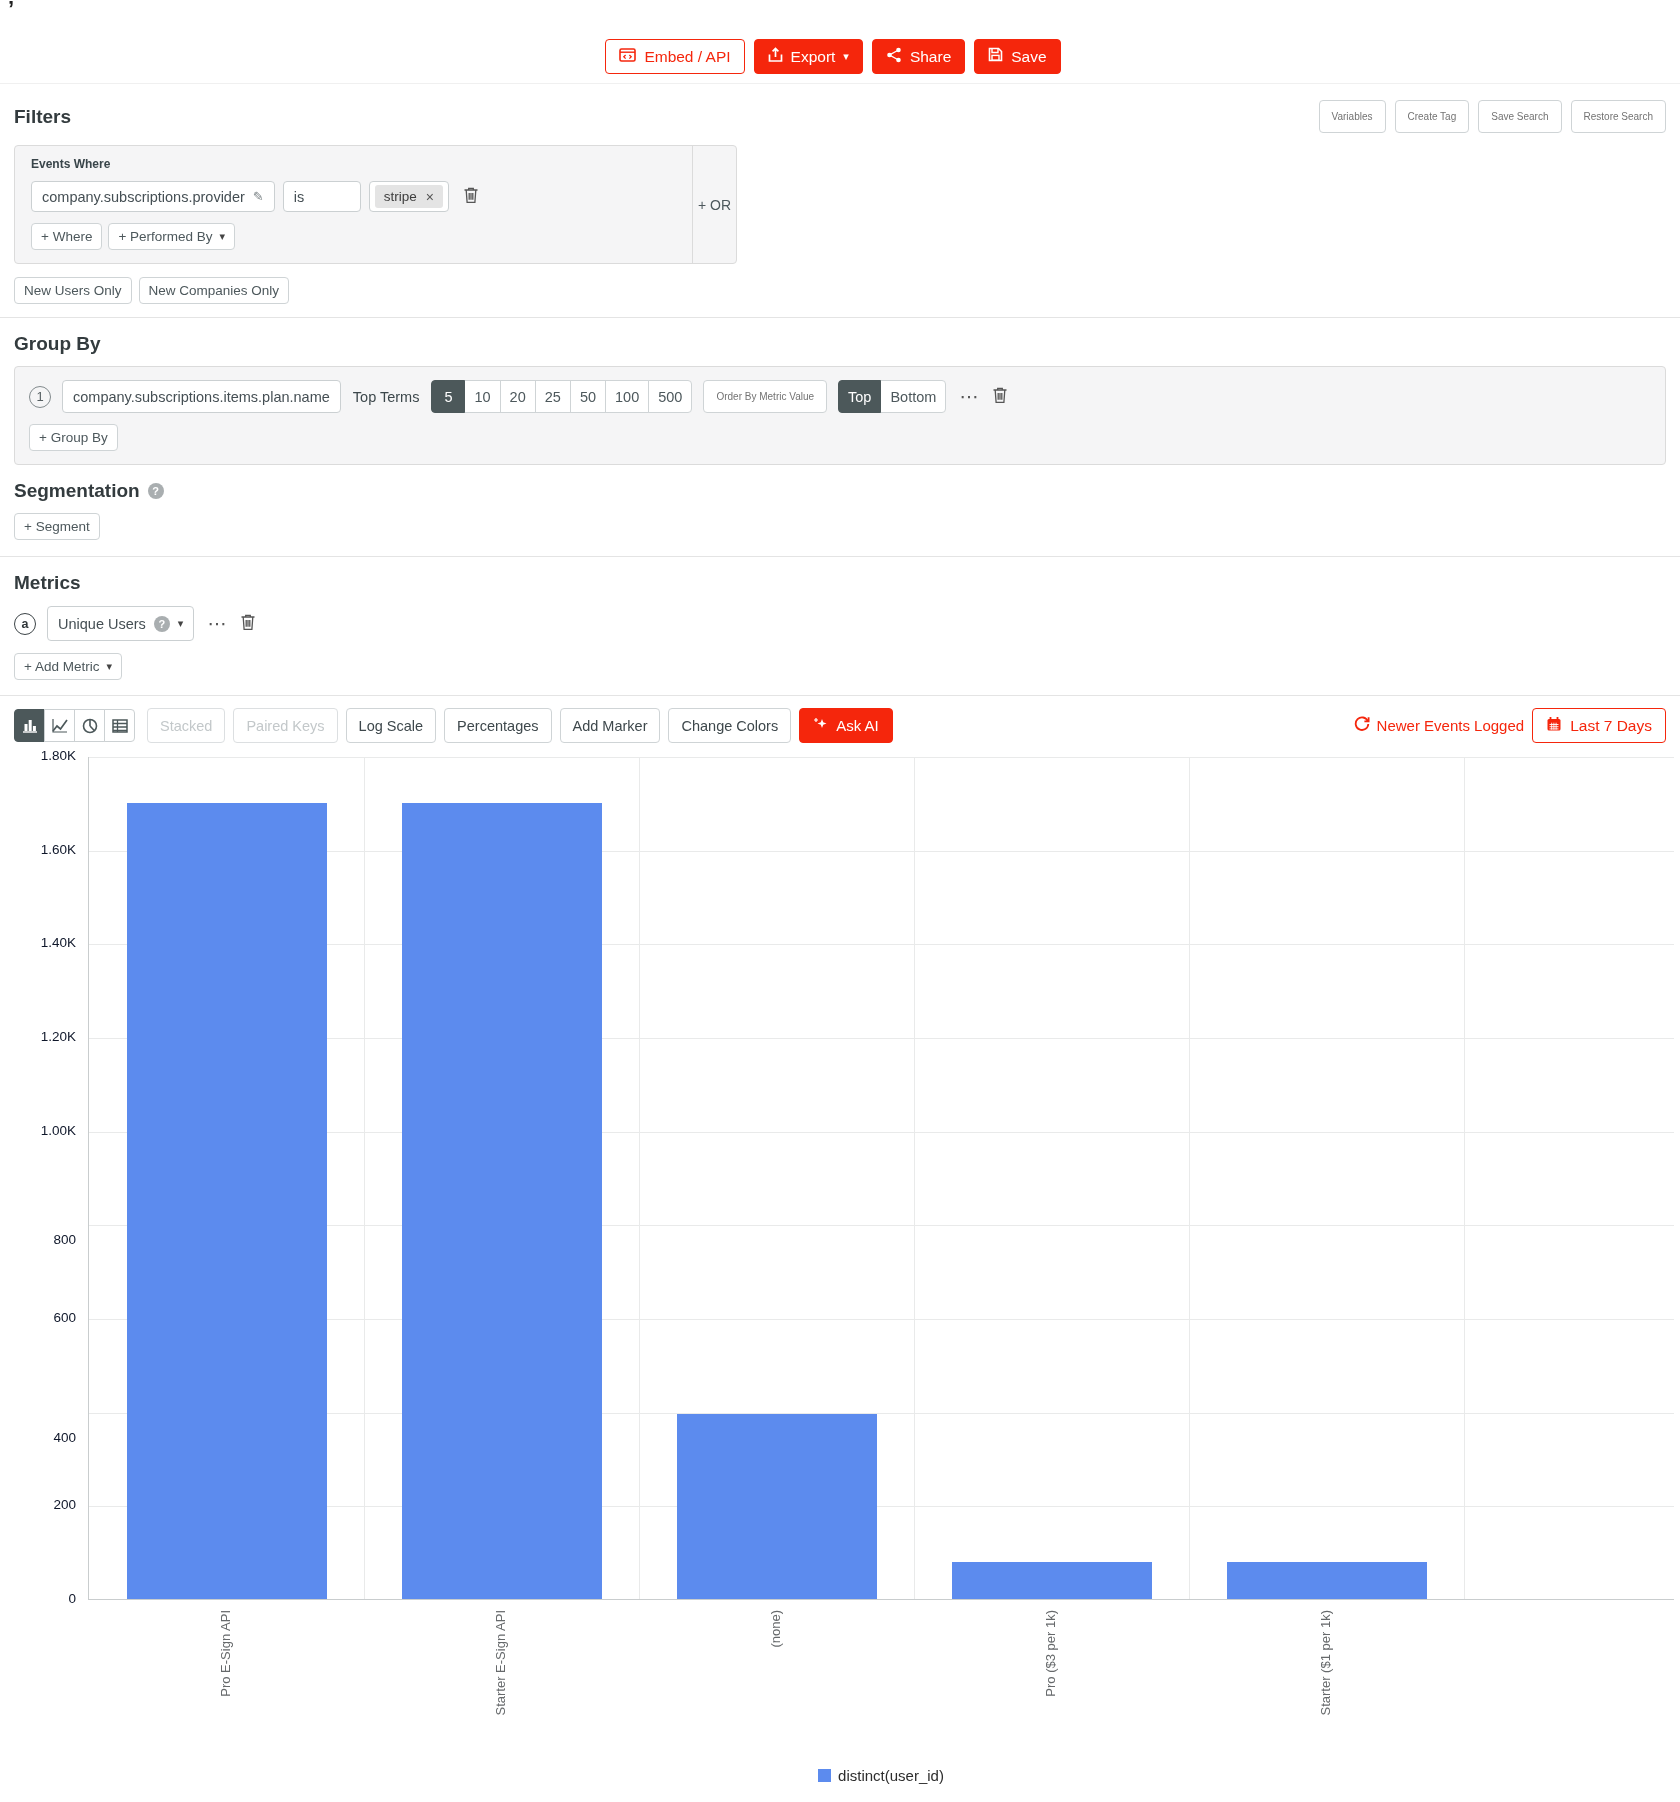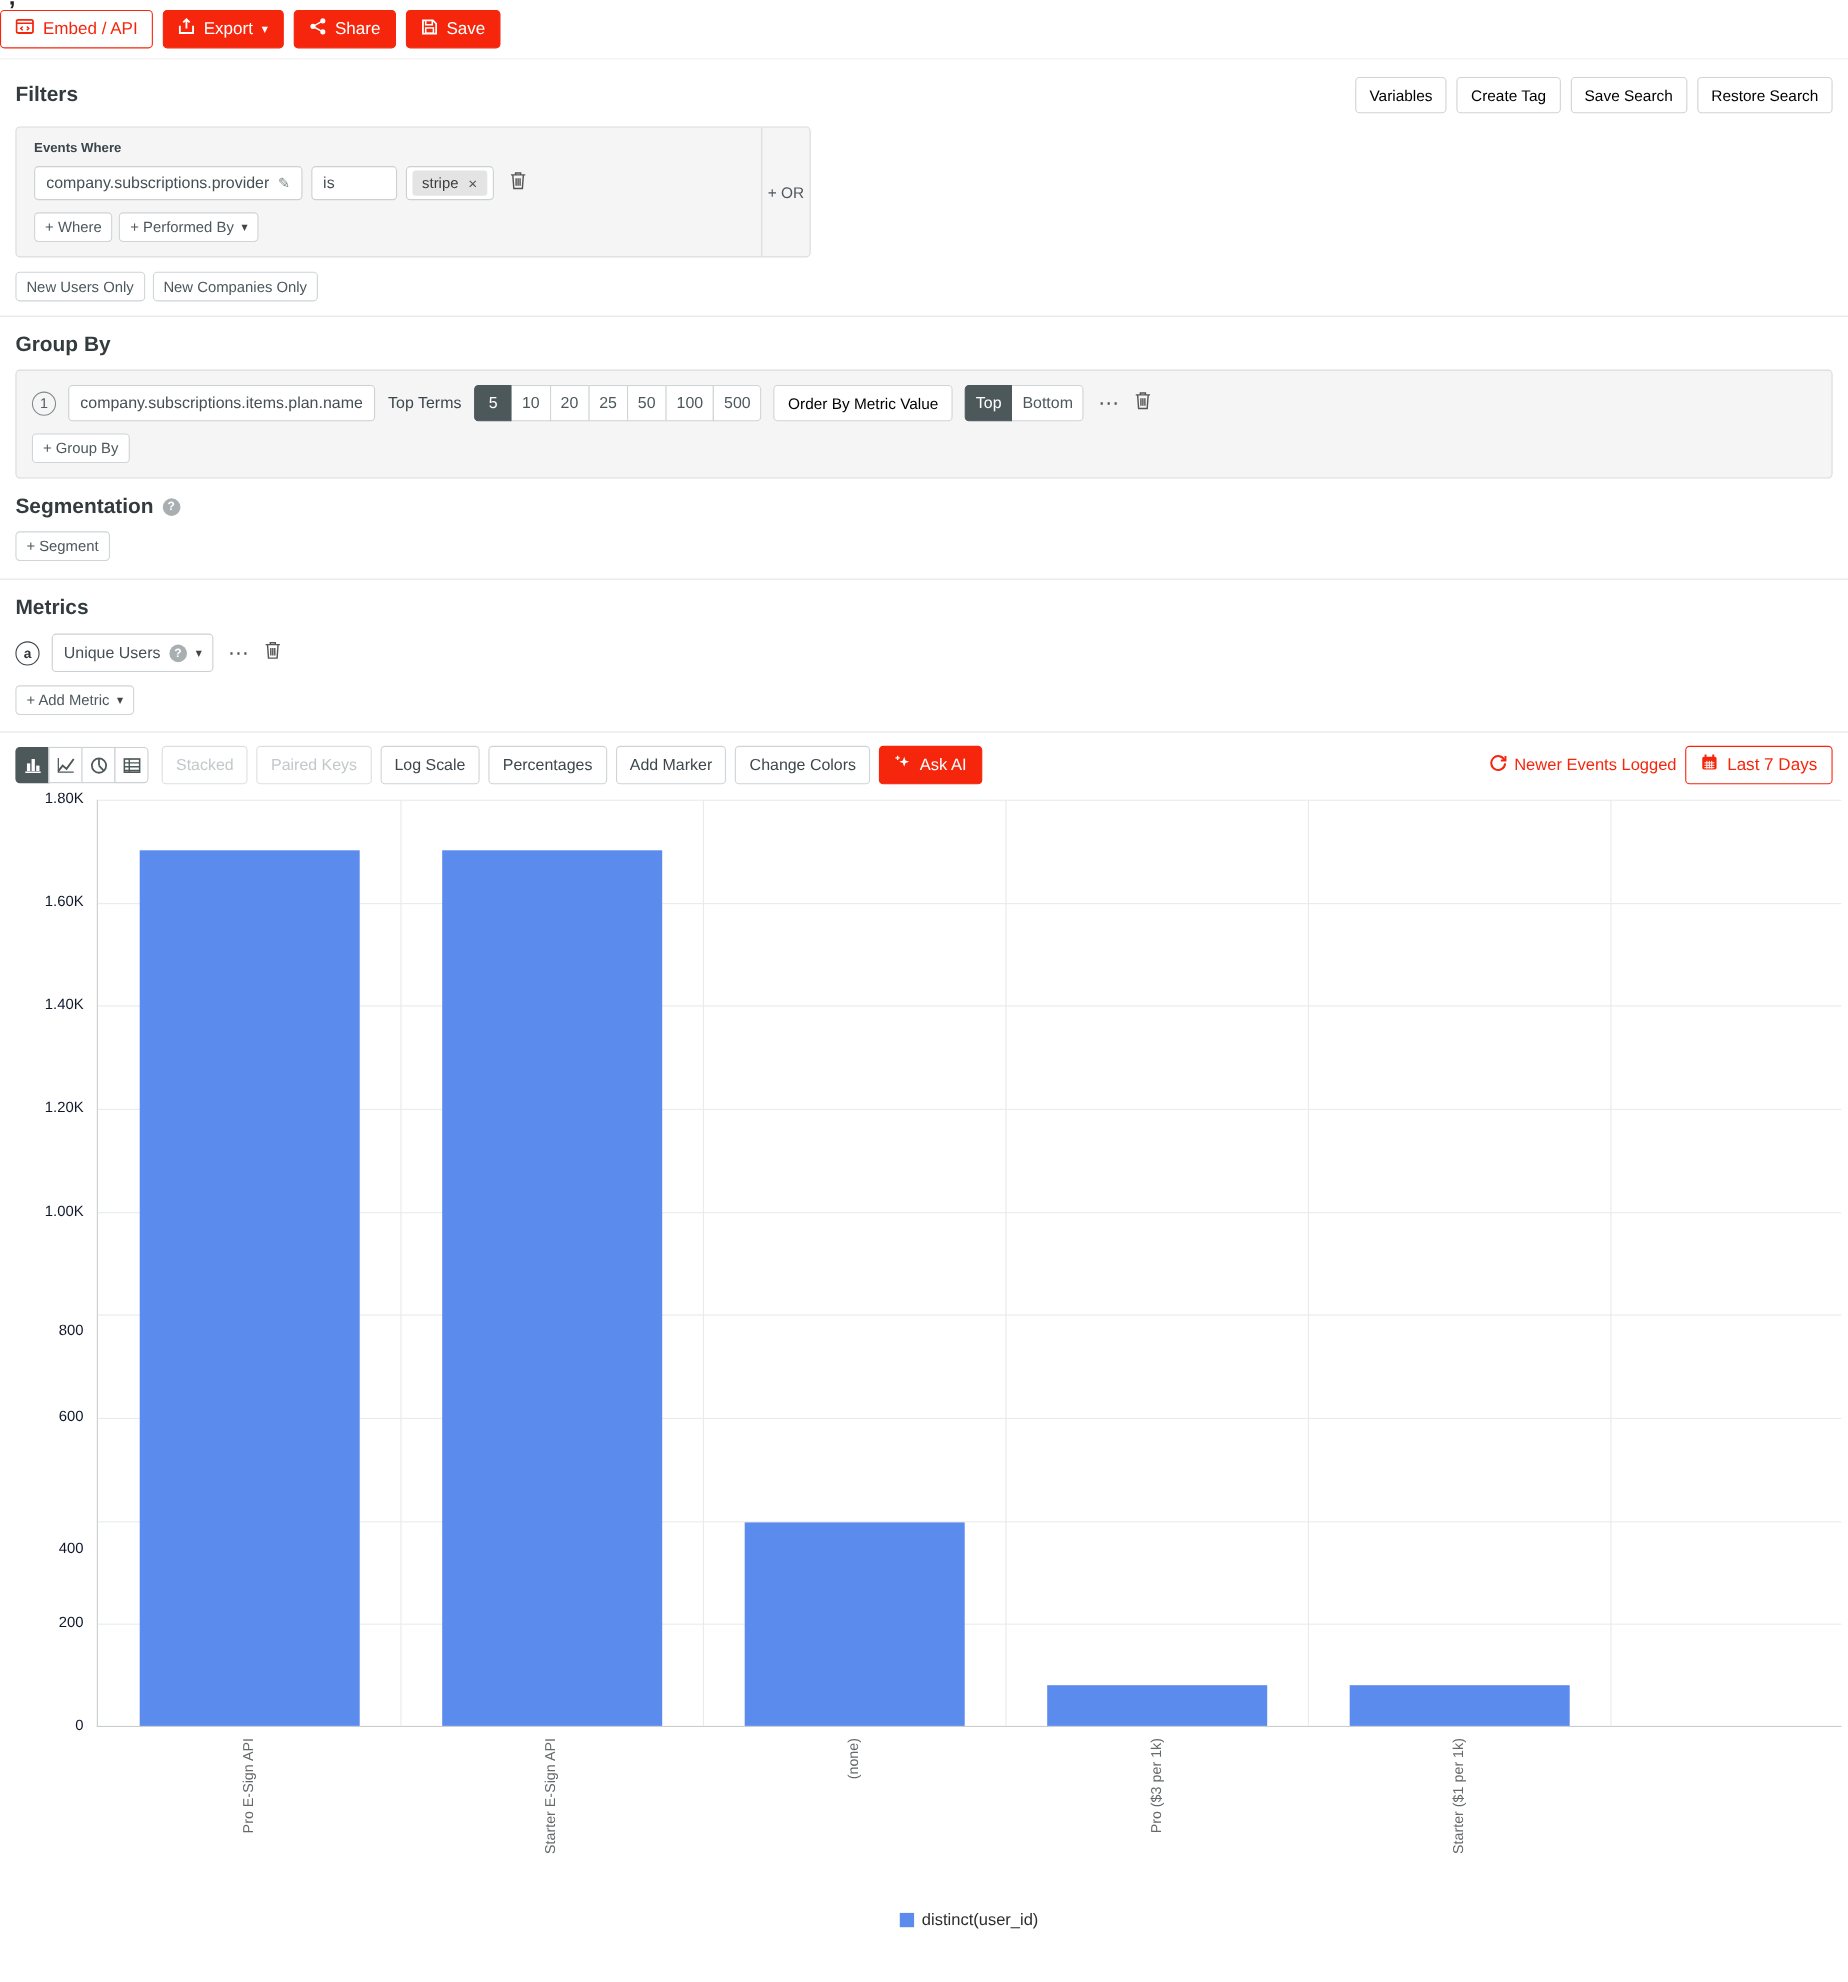--- a/index.html
+++ b/index.html
@@ -1,33 +1,33 @@
 <!DOCTYPE html>
 <html><head>
 <meta charset="utf-8">
 <style>
   * { box-sizing: border-box; margin: 0; padding: 0; }
   html,body { width:1680px; background:#fff; }
   body { font-family:"Liberation Sans", sans-serif; color:#333b3e; position:relative; height:1802px; overflow:hidden; }
 
   
   .btn { display:inline-flex; align-items:center; gap:7px; background:#fff; border:1px solid #cfd4d6;
-         border-radius:4px; color:#000000; font-size:14px; height:33px; padding:0 12px;
+         border-radius:4px; color:#737373; font-size:10px; height:33px; padding:0 12px;
          font-family:inherit; cursor:pointer; white-space:nowrap; }
   .btn.small { height:27px; font-size:13.5px; padding:0 9px; color:#4d585c; }
   .red-solid { display:inline-flex; align-items:center; gap:8px; background:#f5260c; color:#fff;
                border:1px solid #f5260c; border-radius:4px; height:35px; padding:0 13px;
                font-size:15.5px; font-weight:500; cursor:pointer; font-family:inherit;}
   .red-outline { display:inline-flex; align-items:center; gap:8px; background:#fff; color:#f5260c;
                border:1px solid #f5260c; border-radius:4px; height:35px; padding:0 13px;
                font-size:15.5px; font-weight:500; cursor:pointer; font-family:inherit;}
 
   
-  .topbar { height:54px; display:flex; justify-content:flex-start; align-items:center; gap:9px;
-            padding-right:14px; border-bottom:1px solid #f0f0f0; }
+  .topbar { height:54px; display:flex; justify-content:center; align-items:center; gap:9px;
+            padding-right:14px; border-bottom:1px solid #f0f0f0;margin-top:30px; }
   .stray { position:absolute; top:-4px; left:8px; font-size:22px; font-weight:bold; color:#222; }
 
   .content { padding:0 14px; }
 
   
   .filters-header { display:flex; justify-content:space-between; align-items:center; margin-top:16px; }
   h2.sec { font-size:19px; font-weight:bold; color:#333b3e; display:flex; align-items:center; gap:8px; }
   .hdr-actions { display:flex; gap:9px; }
 
   

